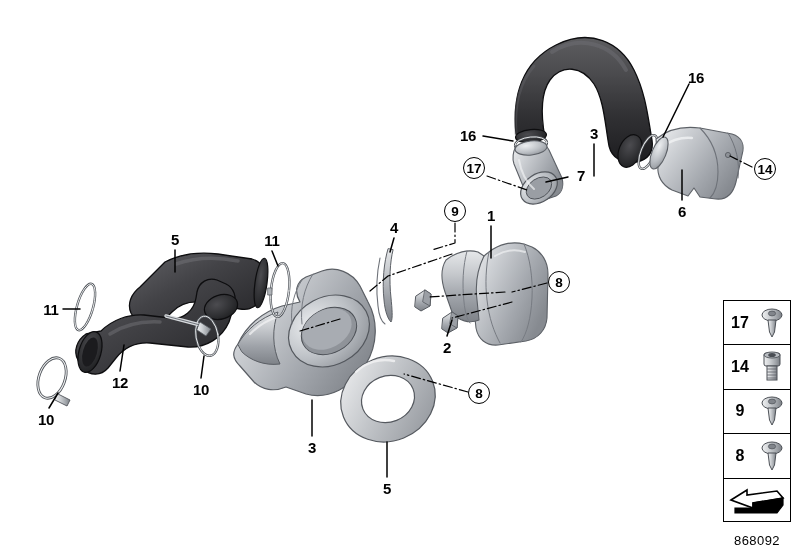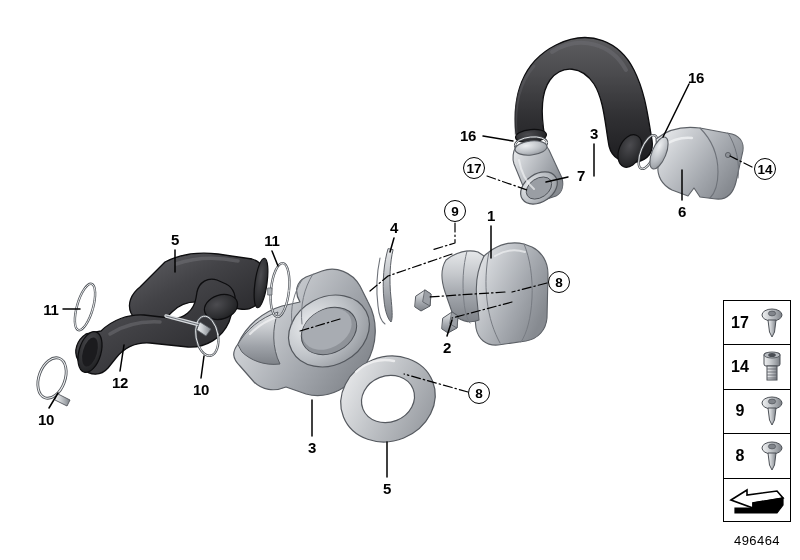--- a/index.html
+++ b/index.html
@@ -443,15 +443,15 @@
       <div class="licon" style="flex:1">
         <svg width="60" height="34" viewBox="0 0 60 34">
           <path d="M4,16 L20,6 L20,11 L50,7 L56,14 L26,19 L26,24 Z" fill="#ffffff" stroke="#000" stroke-width="1.6"></path>
           <path d="M56,14 L26,19 L26,24 L8,24 L8,29 L50,29 L56,21 Z" fill="#000000" stroke="#000" stroke-width="1.2"></path>
         </svg>
       </div>
     </div>
 
   </div>
 
-  <div id="diagid">496464</div>
+  <div id="diagid">868092</div>
 
 </div>
 
 </body></html>

